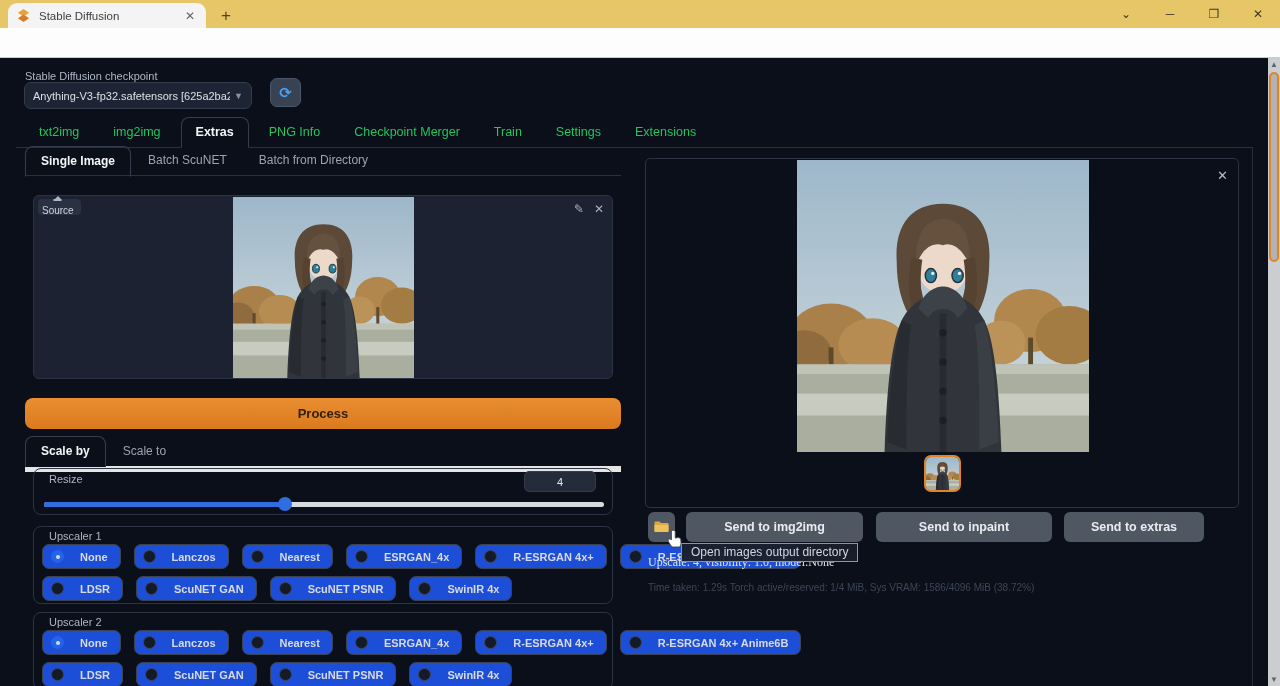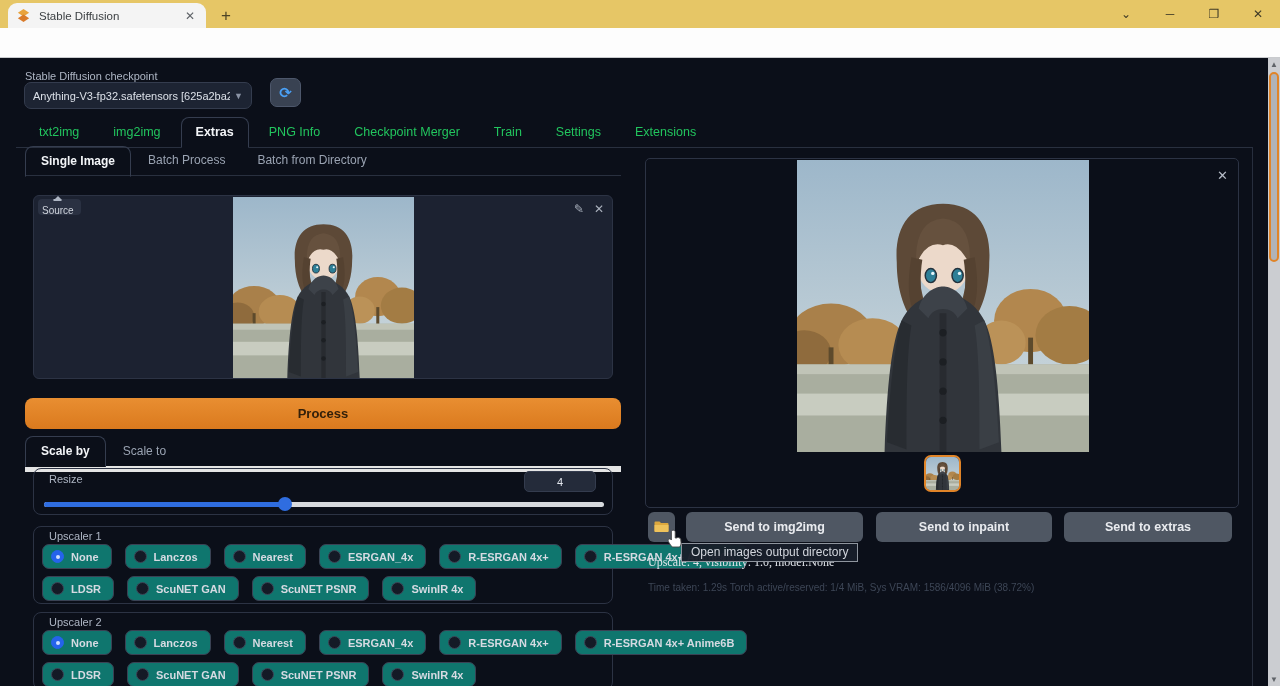--- a/index.html
+++ b/index.html
@@ -81,22 +81,22 @@
   .resize-lbl { position:absolute; left:15px; top:4px; }
   .num-box { position:absolute; right:16px; top:2px; width:72px; height:21px; background:#242b3a; border:1px solid #343c4e;
     border-radius:5px; font-size:11px; color:#e2e6ed; text-align:center; line-height:20px; }
   .slider { position:absolute; left:10px; top:33px; width:560px; height:5px; border-radius:3px; background:#d7dade; }
   .slider .fill { position:absolute; left:0; top:0; height:5px; width:43%; background:#2f6de0; border-radius:3px; }
   .slider .handle { position:absolute; left:calc(43% - 7px); top:-5px; width:14px; height:14px; border-radius:50%; background:#2f6de0; }
 
   .upsc { position:absolute; left:33px; width:580px; height:78px; border:1px solid #2c3344; border-radius:8px; }
   .upsc-lbl { position:absolute; left:15px; top:3px; }
   .pill-row { position:absolute; left:8px; display:flex; gap:13px; }
-  .pill { height:25px; background:#0f766e; border:1px solid #3a4254; border-radius:7px; display:flex; align-items:center;
-    padding:0 12px 0 8px; gap:7px; white-space:nowrap; }
+  .pill { height:25px; background:#1d4ed8; border:1px solid #3a4254; border-radius:7px; display:flex; align-items:center;
+    padding:0 12px 0 8px; gap:16px; white-space:nowrap; }
   .pill span.txt { font-size:11px; font-weight:bold; color:#d6dae2; }
   .radio { width:13px; height:13px; border-radius:50%; background:#141a26; border:1px solid #3d4557; }
   .radio.sel { background:#2563eb; border-color:#2563eb; position:relative; }
   .radio.sel::after { content:""; position:absolute; left:3.5px; top:3.5px; width:4px; height:4px; border-radius:50%; background:#cfe0ff; }
 
   
   .gallery { position:absolute; left:645px; top:100px; width:594px; height:350px; border:1px solid #2c3344; border-radius:5px; }
   .out-img { position:absolute; left:151px; top:1px; width:292px; height:292px; }
   .gal-x { position:absolute; right:10px; top:9px; color:#b7bdc8; font-size:13px; }
   .thumb { position:absolute; left:278px; top:296px; width:37px; height:37px; border:2px solid #e08428; border-radius:7px;
@@ -229,21 +229,21 @@
       <span class="mtab">PNG Info</span>
       <span class="mtab">Checkpoint Merger</span>
       <span class="mtab">Train</span>
       <span class="mtab">Settings</span>
       <span class="mtab">Extensions</span>
     </div>
     <div class="tab-panel"></div>
 
     <div class="subtabs">
       <span class="stab active">Single Image</span>
-      <span class="stab">Batch Process</span>
+      <span class="stab">Batch ScuNET</span>
       <span class="stab">Batch from Directory</span>
     </div>
 
     <div class="upload-box">
       <div class="src-tag">
         <span class="src-ic"></span>
         <span>Source</span>
       </div>
       <div class="imgtools">
         <span>✎</span>
@@ -379,21 +379,21 @@
     </div>
 
     <div class="folder-btn">
       <svg width="15" height="12" viewBox="0 0 15 12">
         <path d="M0.5 1.5 a1 1 0 0 1 1-1 h4 l1.5 1.5 h6.5 a1 1 0 0 1 1 1 v7 a1 1 0 0 1 -1 1 h-12 a1 1 0 0 1 -1-1 Z" fill="#dda83e"></path>
         <path d="M0.5 4 h14 v5.9 a1 1 0 0 1 -1 1 h-12 a1 1 0 0 1 -1-1 Z" fill="#eec25b"></path>
       </svg>
     </div>
     <div class="sendbtn" style="left:686px; width:177px;">Send to img2img</div>
     <div class="sendbtn" style="left:876px; width:176px;">Send to inpaint</div>
-    <div class="sendbtn" style="left:1064px; width:168px;">Send to extras</div>
+    <div class="sendbtn" style="left:1064px; width:140px;">Send to extras</div>
 
     <div class="result-info">Upscale: 4, visibility: 1.0, model:None</div>
     <div class="tooltip">Open images output directory</div>
     <svg class="cursor" viewBox="0 0 16 16">
         <use href="#handcursor"></use>
       </svg>
     <div class="perf-info">Time taken: 1.29s Torch active/reserved: 1/4 MiB, Sys VRAM: 1586/4096 MiB (38.72%)</div>
 
   </div>
 </div>

